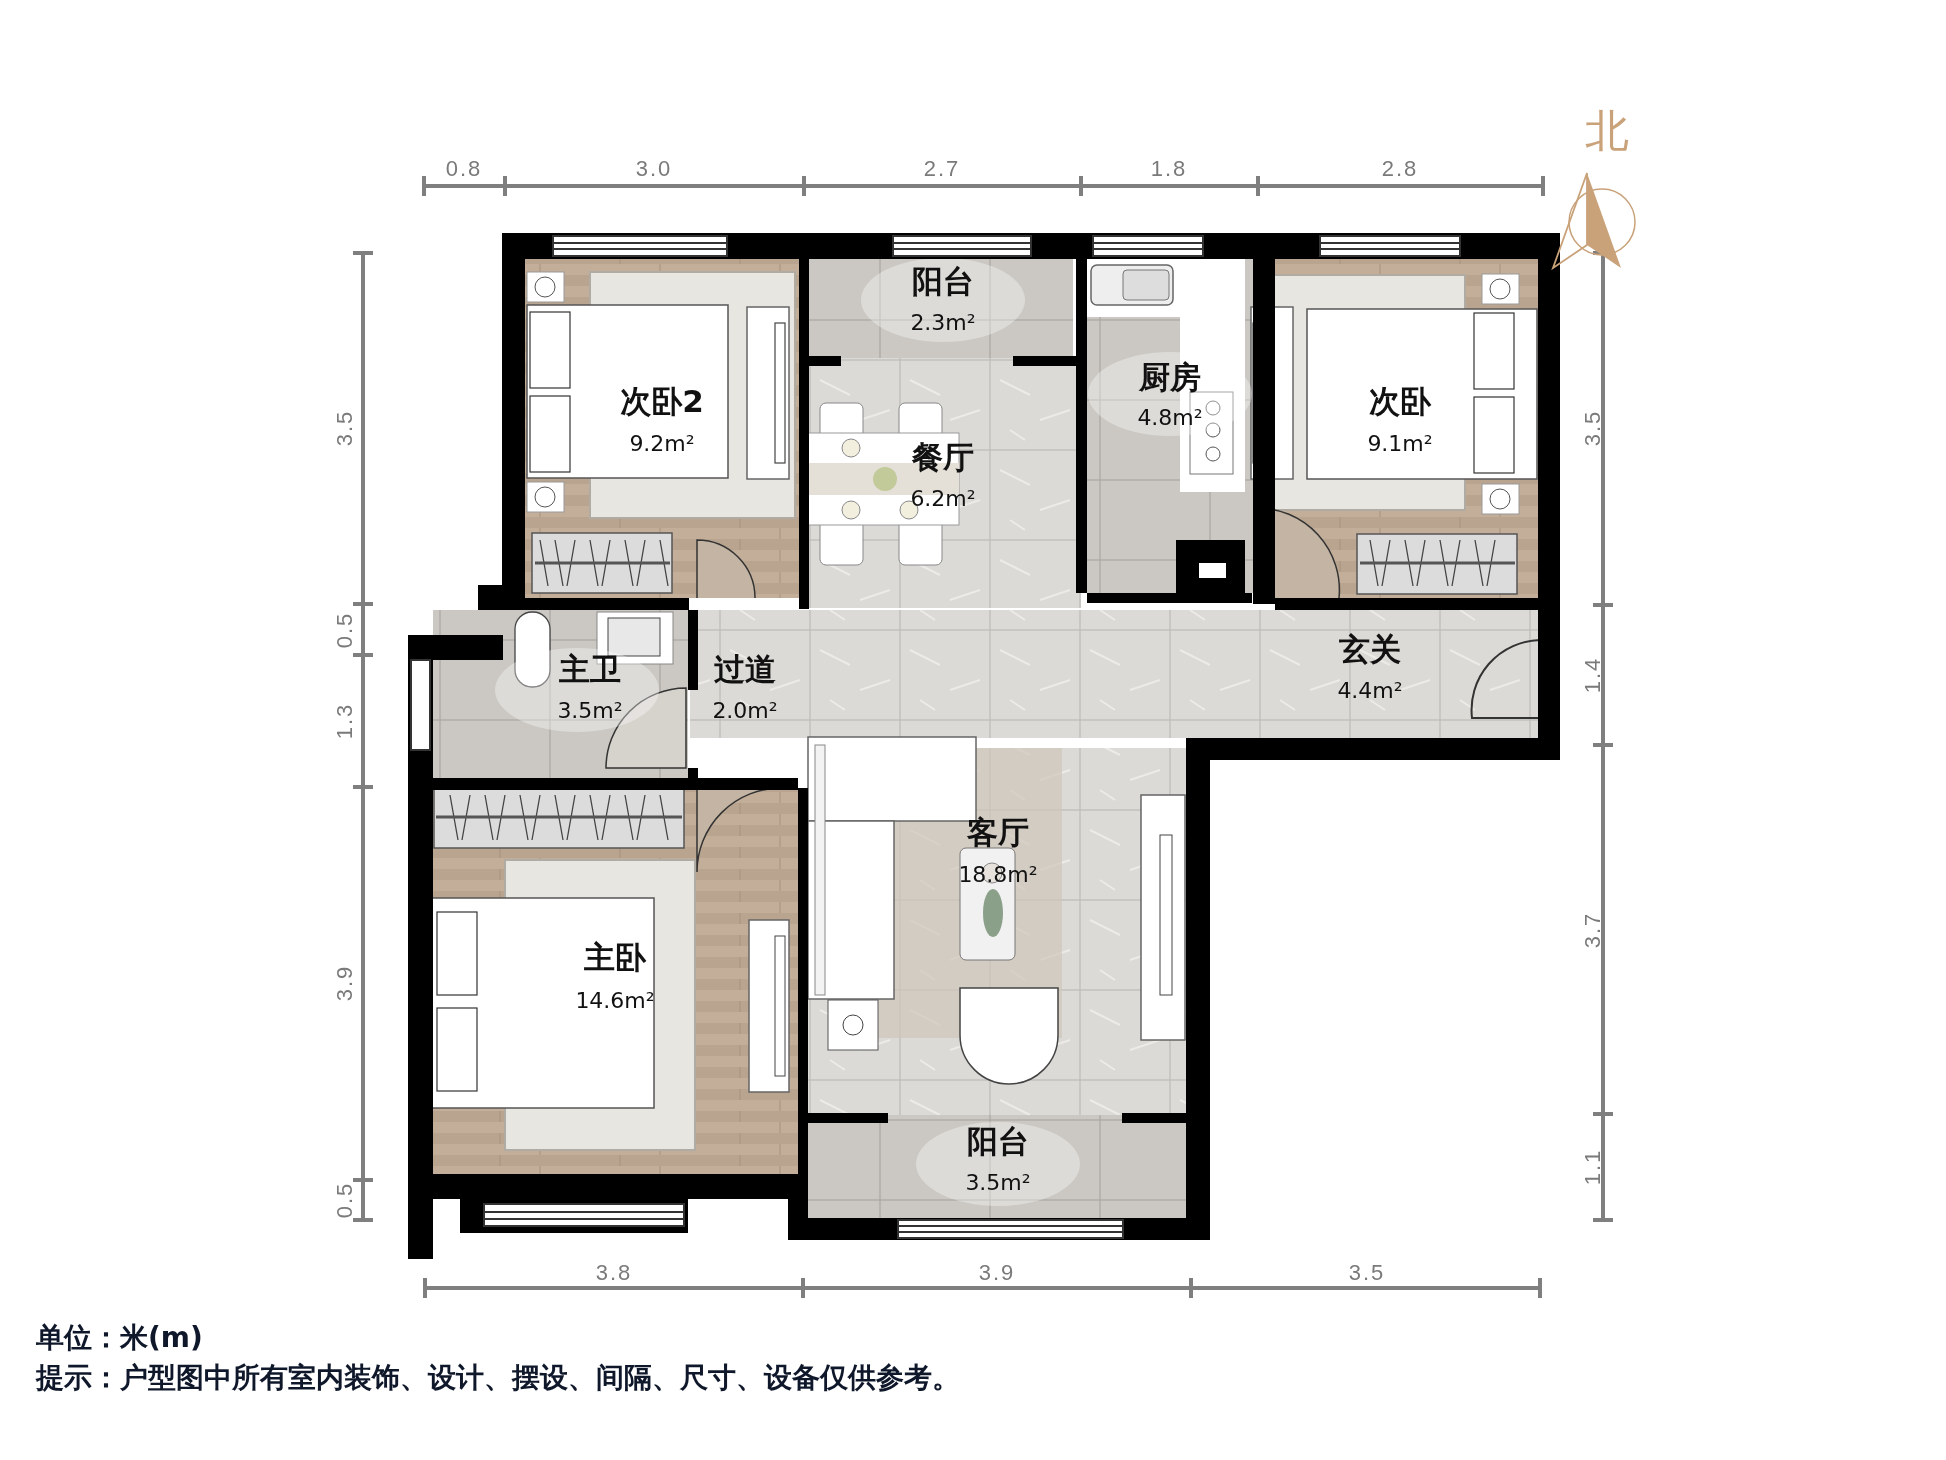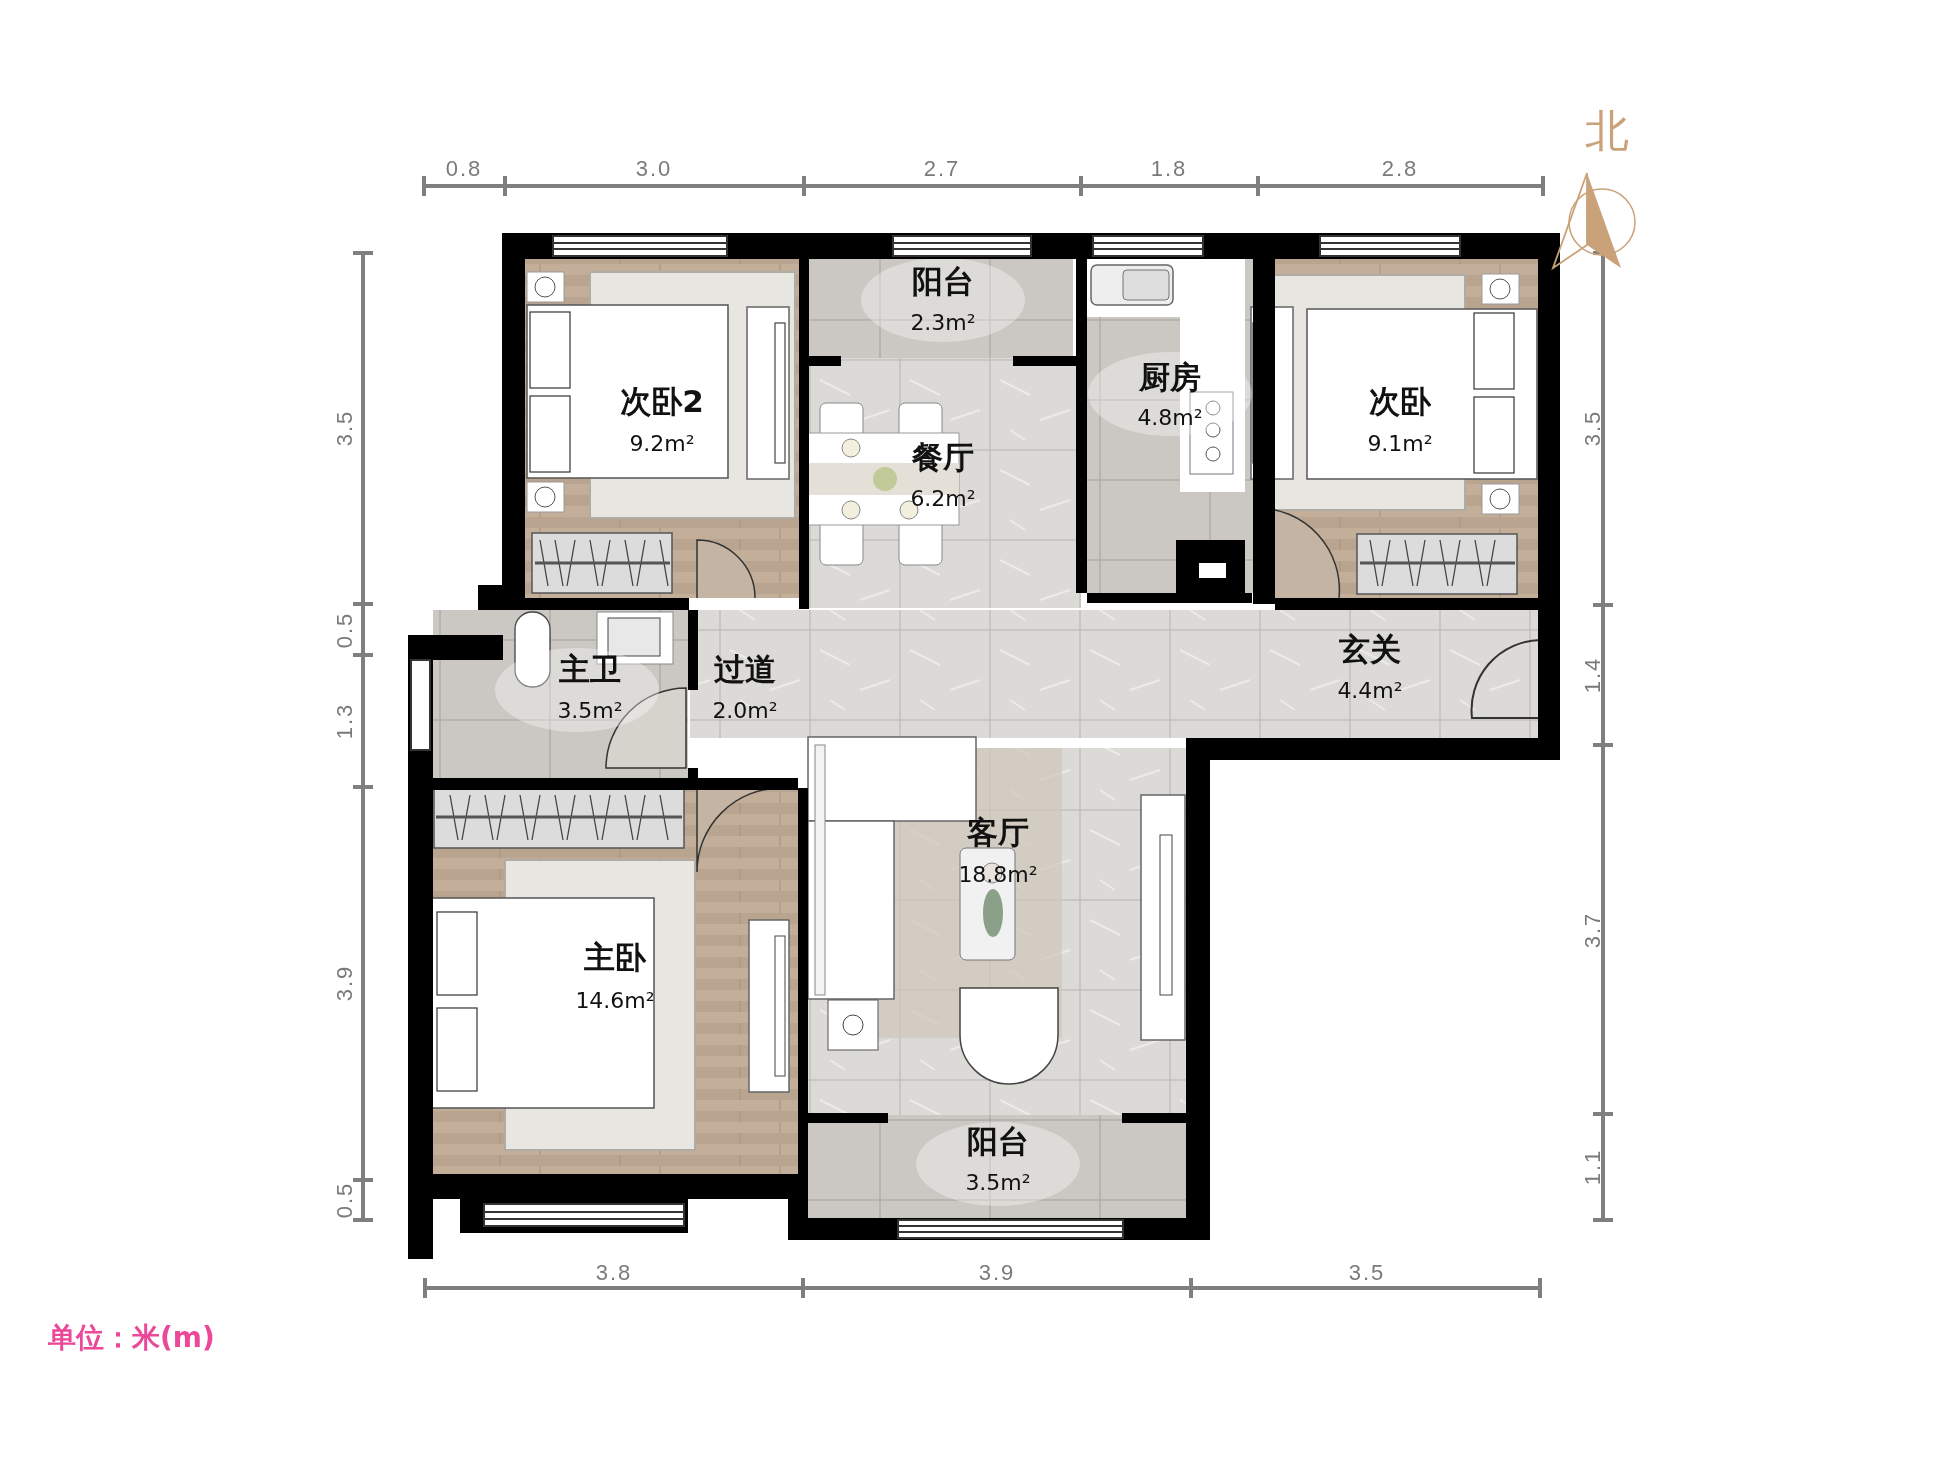--- a/index.html
+++ b/index.html
@@ -1,21 +1,21 @@
 <!DOCTYPE html>
 <html><head>
 <meta charset="utf-8">
 <style>
   html,body{margin:0;padding:0;background:#fff;}
   body{width:1946px;height:1460px;position:relative;overflow:hidden;font-family:"DejaVu Sans","Liberation Sans",sans-serif;}
   #plan{position:absolute;left:0;top:0;width:1946px;height:1460px;}
   .dim-text{font-family:"Liberation Sans","DejaVu Sans",sans-serif;font-size:22px;fill:#7a7a7a;letter-spacing:2px;}
   .room-name{font-family:"DejaVu Sans",sans-serif;font-size:31px;fill:#111;font-weight:bold;}
   .room-area{font-family:"DejaVu Sans",sans-serif;font-size:22px;fill:#111;}
-  .notes{position:absolute;left:48px;top:1318px;font-family:"DejaVu Sans",sans-serif;font-weight:bold;font-size:28px;line-height:40px;color:#ec4899;}
+  .notes{position:absolute;left:36px;top:1318px;font-family:"DejaVu Sans",sans-serif;font-weight:bold;font-size:28px;line-height:40px;color:#0f172a;}
   .notes div{white-space:nowrap;}
   .compass-label{font-family:"DejaVu Sans",sans-serif;font-size:44px;fill:#c9a27a;}
 </style>
 </head>
 <body>
 
 <svg id="plan" viewBox="0 0 1946 1460" xmlns="http://www.w3.org/2000/svg">
   <defs>
     <pattern id="wood" width="120" height="22" patternUnits="userSpaceOnUse">
       <rect width="120" height="22" fill="#b9a58f"></rect>
@@ -318,13 +318,14 @@
     <g>
       <circle cx="1602" cy="222" r="33" fill="none" stroke="#c9a27a" stroke-width="1.5"></circle>
       <path d="M1587 173 L1553 268 L1587 245 Z" fill="none" stroke="#c9a27a" stroke-width="1.8"></path>
       <path d="M1587 173 L1587 245 L1621 268 Z" fill="#c9a27a"></path>
     </g>
   </g>
 </svg>
 
 <div class="notes">
   <div>单位：米(m)</div>
+  <div>提示：户型图中所有室内装饰、设计、摆设、间隔、尺寸、设备仅供参考。</div>
 </div>
 
 </body></html>

